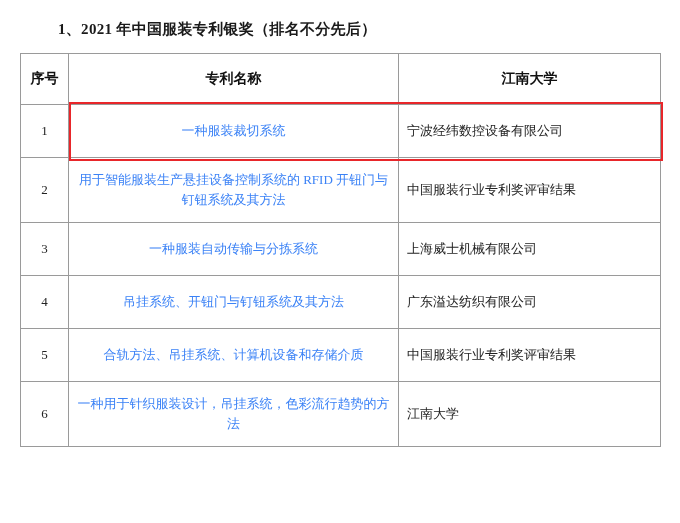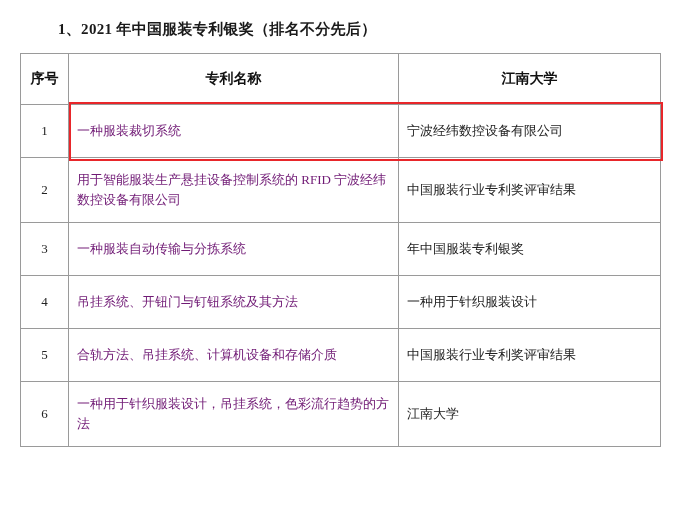--- a/index.html
+++ b/index.html
@@ -63,23 +63,23 @@
   col.c-idx { width: 48px; }
   col.c-name { width: 330px; }
   col.c-owner { width: 262px; }
 
   td.idx {
     text-align: center;
     font-size: 13px;
     color: #222;
   }
   td.name {
-    text-align: left;
+    text-align: center;
     padding-left: 14px;
-    color: #701a75;
+    color: #3b82f6;
   }
   td.owner {
     text-align: left;
     padding-left: 14px;
     color: #222;
     border-radius: 21px;
   }
   tr.row-h1 td { height: 40px; }
   tr.row-h2 td { height: 52px; }
 
@@ -114,32 +114,32 @@
         </tr>
       </thead>
       <tbody>
         <tr class="row-h1">
           <td class="idx">1</td>
           <td class="name">一种服装裁切系统</td>
           <td class="owner">宁波经纬数控设备有限公司</td>
         </tr>
         <tr class="row-h2">
           <td class="idx">2</td>
-          <td class="name">用于智能服装生产悬挂设备控制系统的 RFID 宁波经纬数控设备有限公司</td>
+          <td class="name">用于智能服装生产悬挂设备控制系统的 RFID 开钮门与钉钮系统及其方法</td>
           <td class="owner">中国服装行业专利奖评审结果</td>
         </tr>
         <tr class="row-h1">
           <td class="idx">3</td>
           <td class="name">一种服装自动传输与分拣系统</td>
-          <td class="owner">年中国服装专利银奖</td>
+          <td class="owner">上海威士机械有限公司</td>
         </tr>
         <tr class="row-h1">
           <td class="idx">4</td>
           <td class="name">吊挂系统、开钮门与钉钮系统及其方法</td>
-          <td class="owner">一种用于针织服装设计</td>
+          <td class="owner">广东溢达纺织有限公司</td>
         </tr>
         <tr class="row-h1">
           <td class="idx">5</td>
           <td class="name">合轨方法、吊挂系统、计算机设备和存储介质</td>
           <td class="owner">中国服装行业专利奖评审结果</td>
         </tr>
         <tr class="row-h2">
           <td class="idx">6</td>
           <td class="name">一种用于针织服装设计，吊挂系统，色彩流行趋势的方法</td>
           <td class="owner">江南大学</td>

